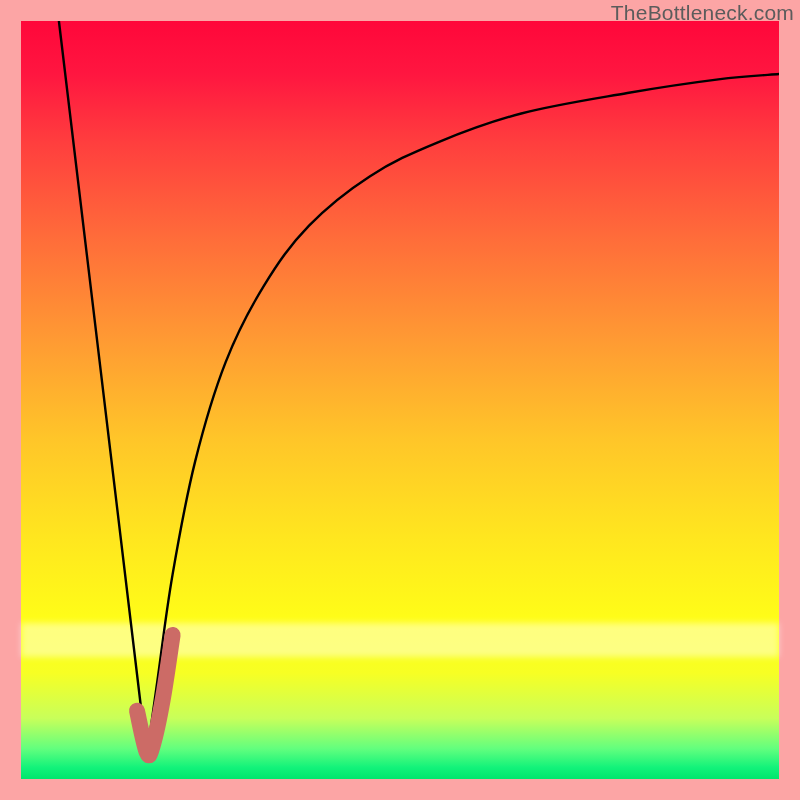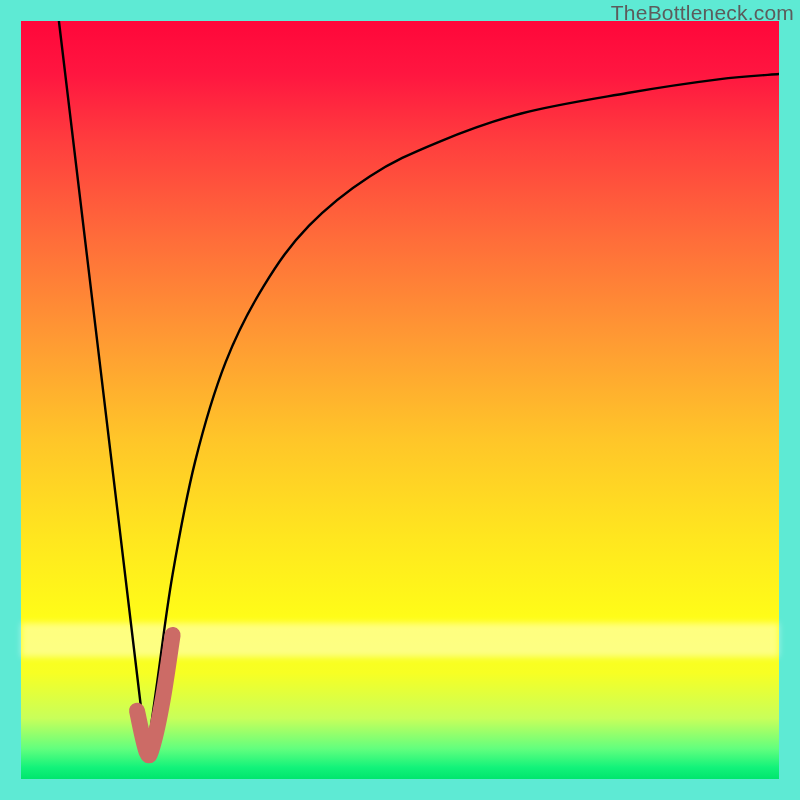--- a/index.html
+++ b/index.html
@@ -8,21 +8,21 @@
     width: 800px;
     height: 800px;
     overflow: hidden;
     background: #000;
     font-family: Arial, Helvetica, sans-serif;
   }
   .frame {
     position: relative;
     width: 800px;
     height: 800px;
-    background: #5eead4;
+    background: #fca5a5;
   }
   .plot {
     position: absolute;
     left: 21px;
     top: 21px;
     width: 758px;
     height: 758px;
     background: linear-gradient(to bottom,
       #ff073a 0%,
       #ff1640 7%,

